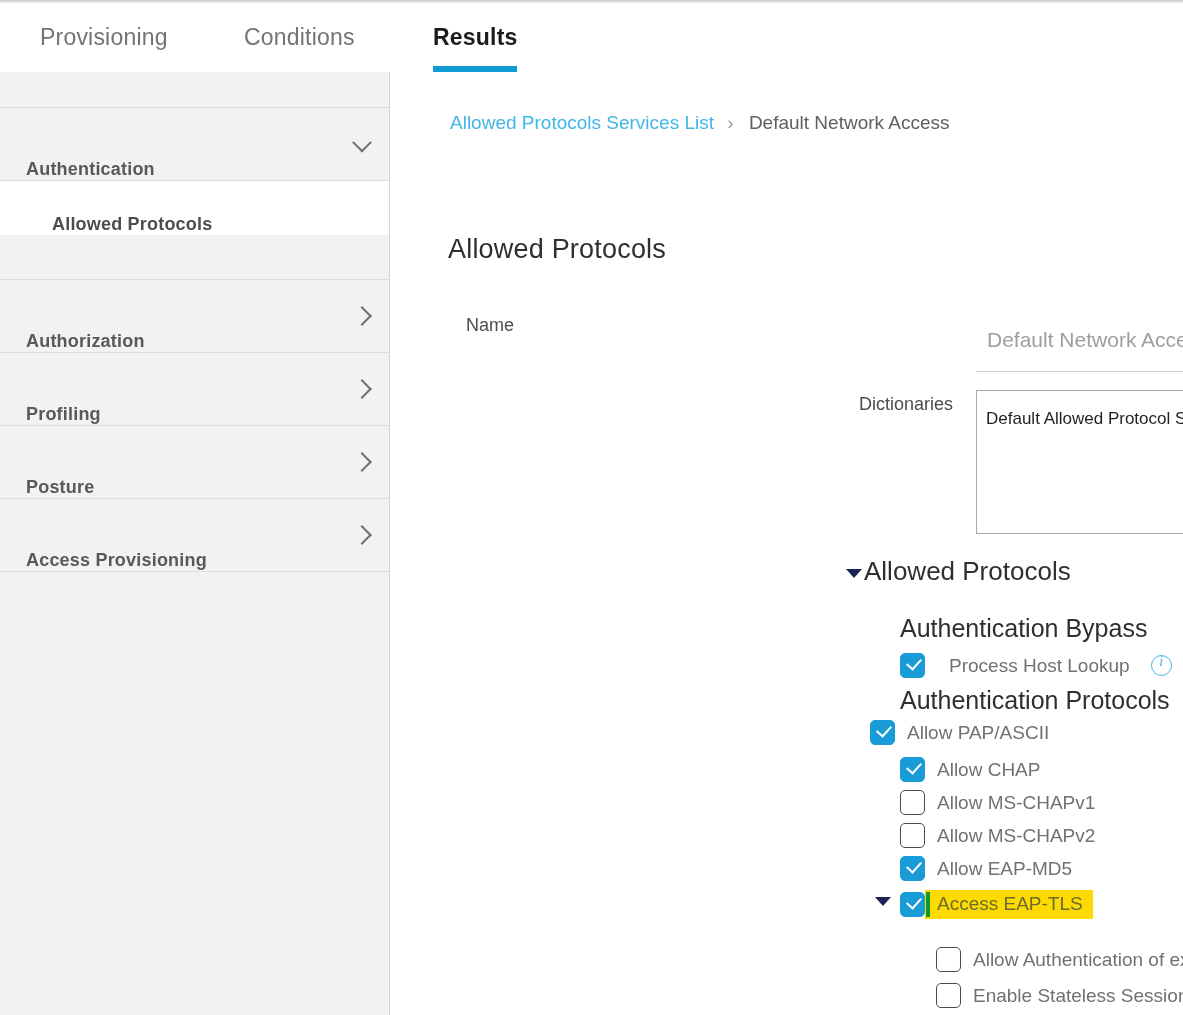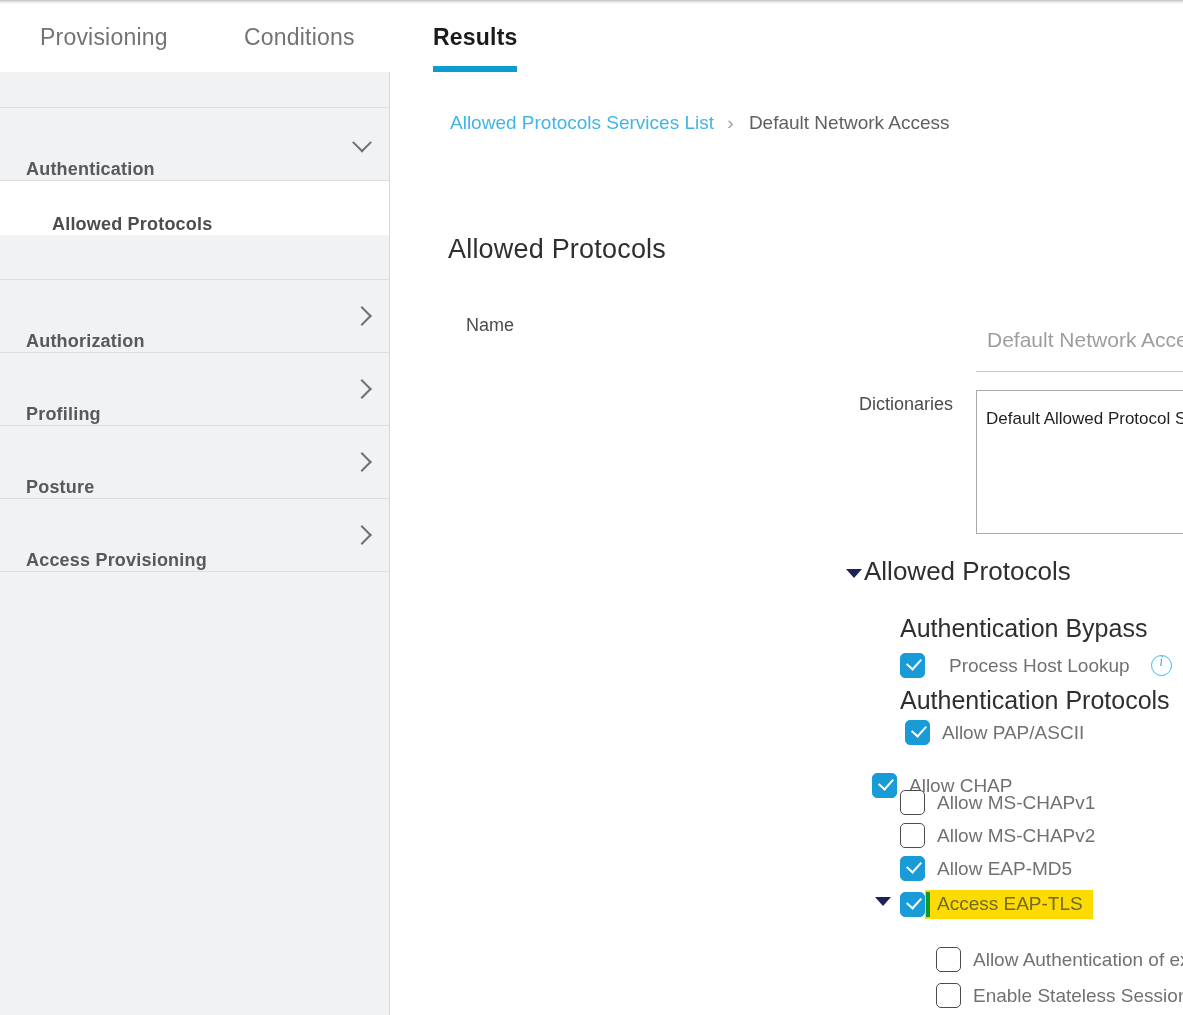--- a/index.html
+++ b/index.html
@@ -173,22 +173,22 @@
     border: 1.6px solid #41b6e6; position: relative;
     cursor: pointer; vertical-align: middle;
   }
   .info-icon::after {
     content: "i"; position: absolute; left: 0; right: 0; top: -2px;
     text-align: center; font-size: 14px; color: #41b6e6;
     font-family: "Liberation Serif", serif; font-style: italic;
   }
 
   #r-hostlookup { left: 509px; top: 581px; gap: 12px; }
-  #r-pap        { left: 514px; top: 648px; }
-  #r-chap       { left: 481px; top: 685px; margin-top: 16px; }
+  #r-pap        { left: 479px; top: 648px; }
+  #r-chap       { left: 509px; top: 685px; }
   #r-mschapv1   { left: 509px; top: 718px; }
   #r-mschapv2   { left: 509px; top: 751px; }
   #r-eapmd5     { left: 509px; top: 784px; }
   #r-eaptls     { left: 509px; top: 818px; }
 
   #eaptls-tri {
     position: absolute; left: 484px; top: 825px;
     width: 0; height: 0;
     border-left: 8px solid transparent;
     border-right: 8px solid transparent;

